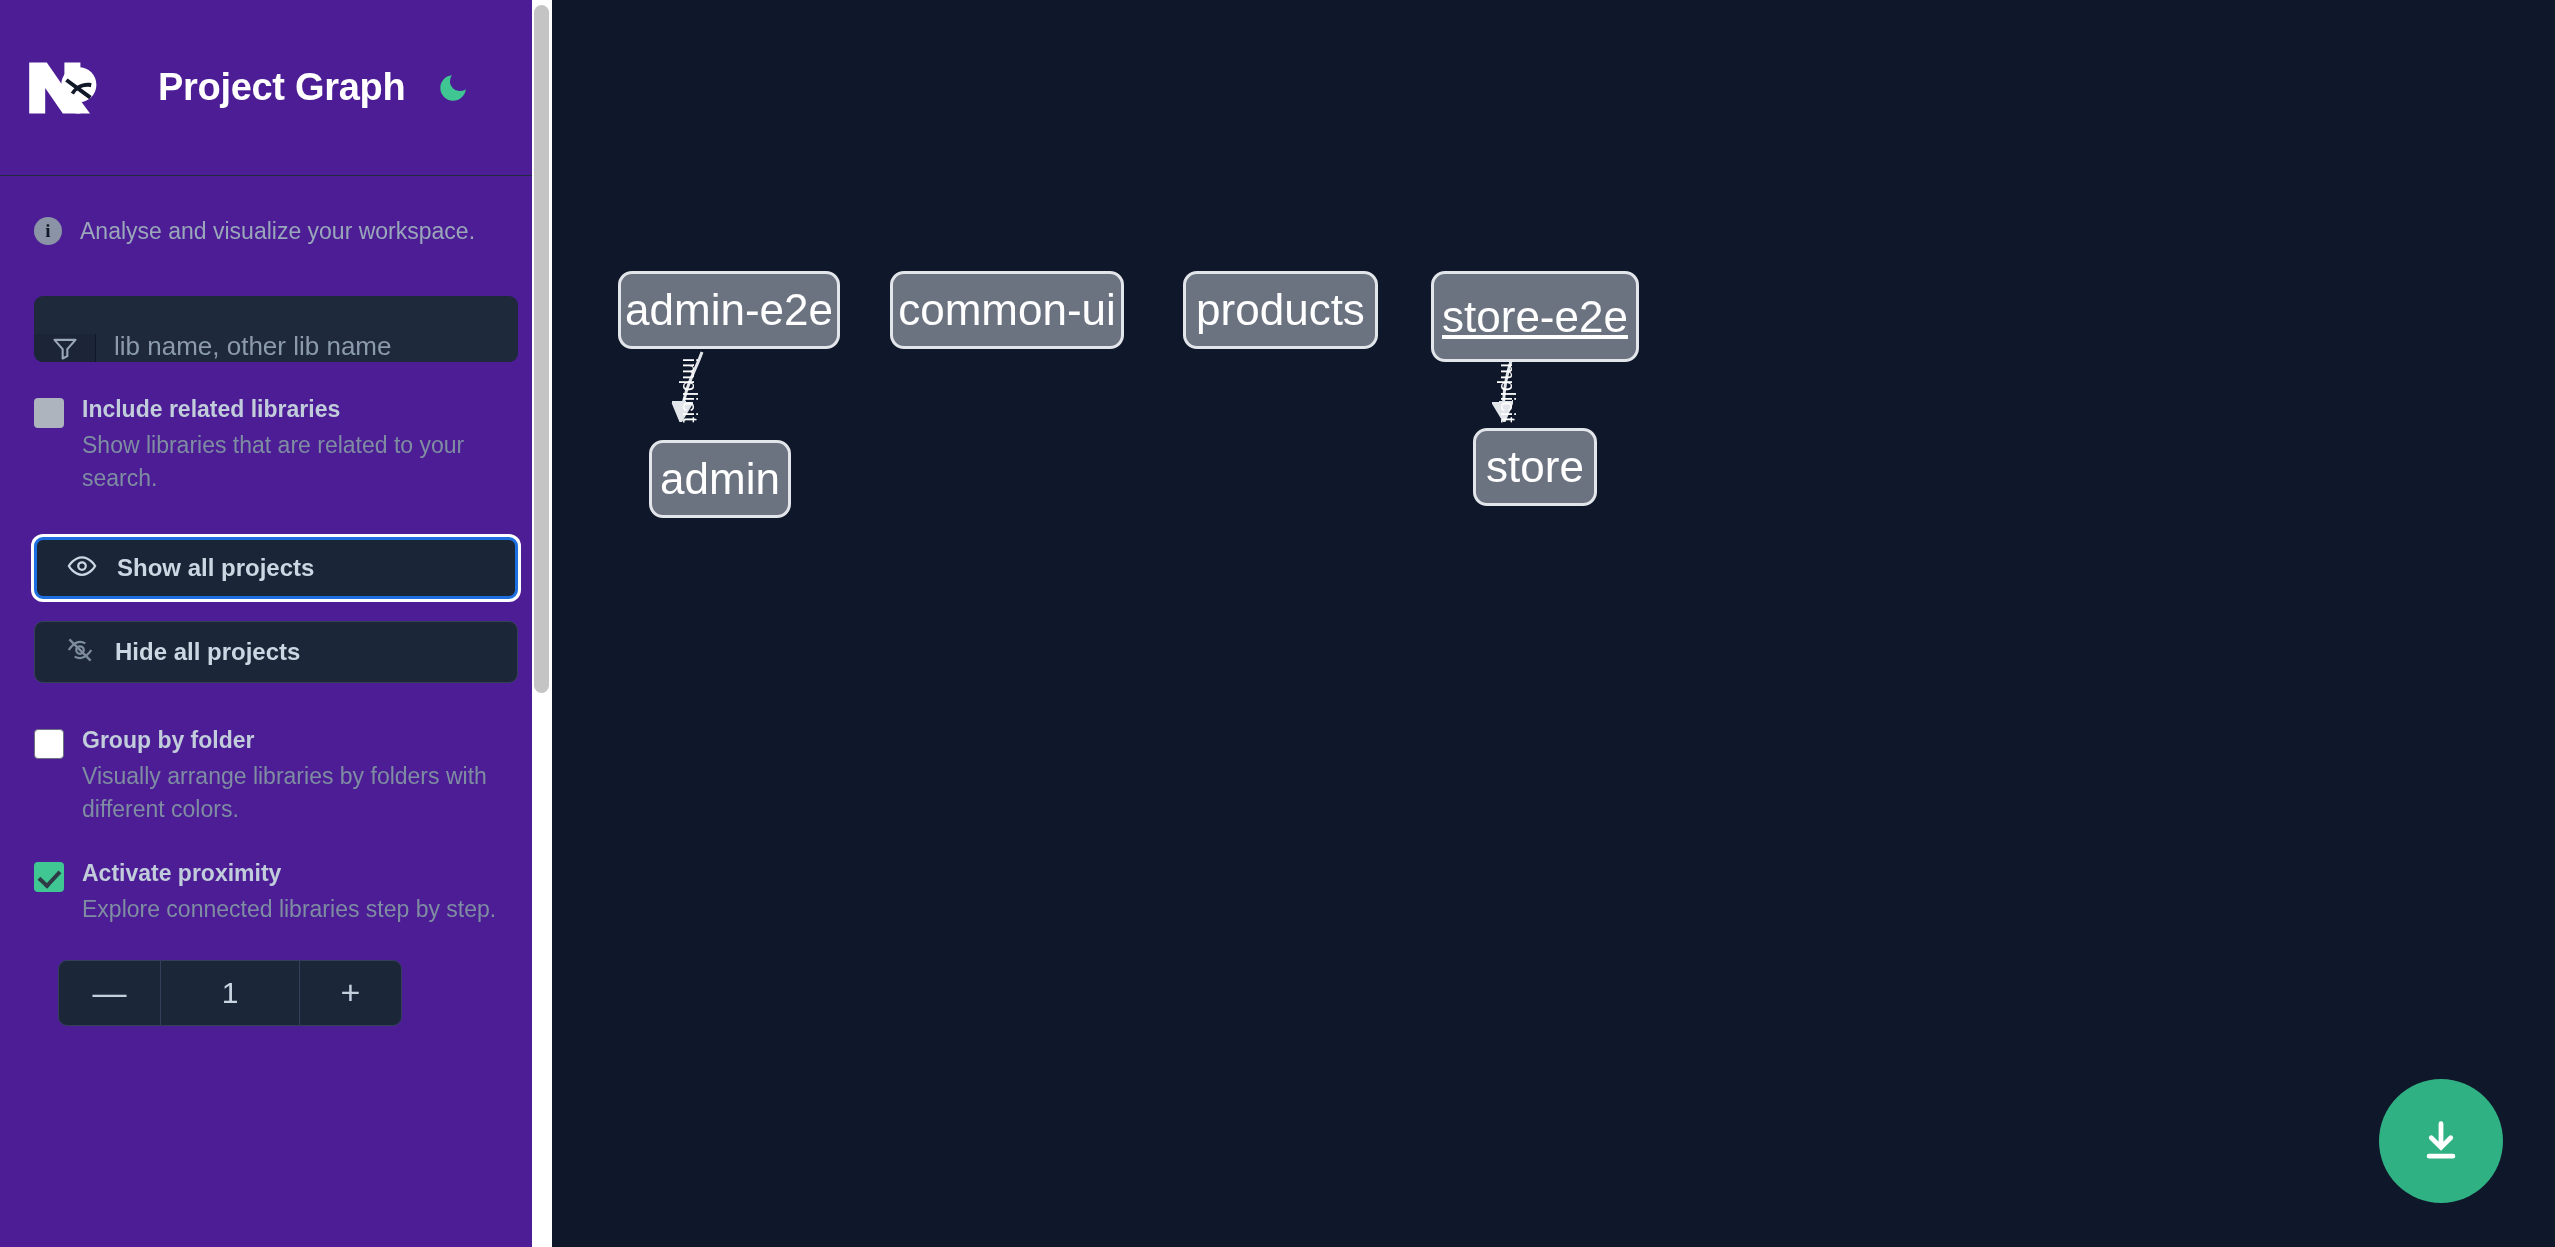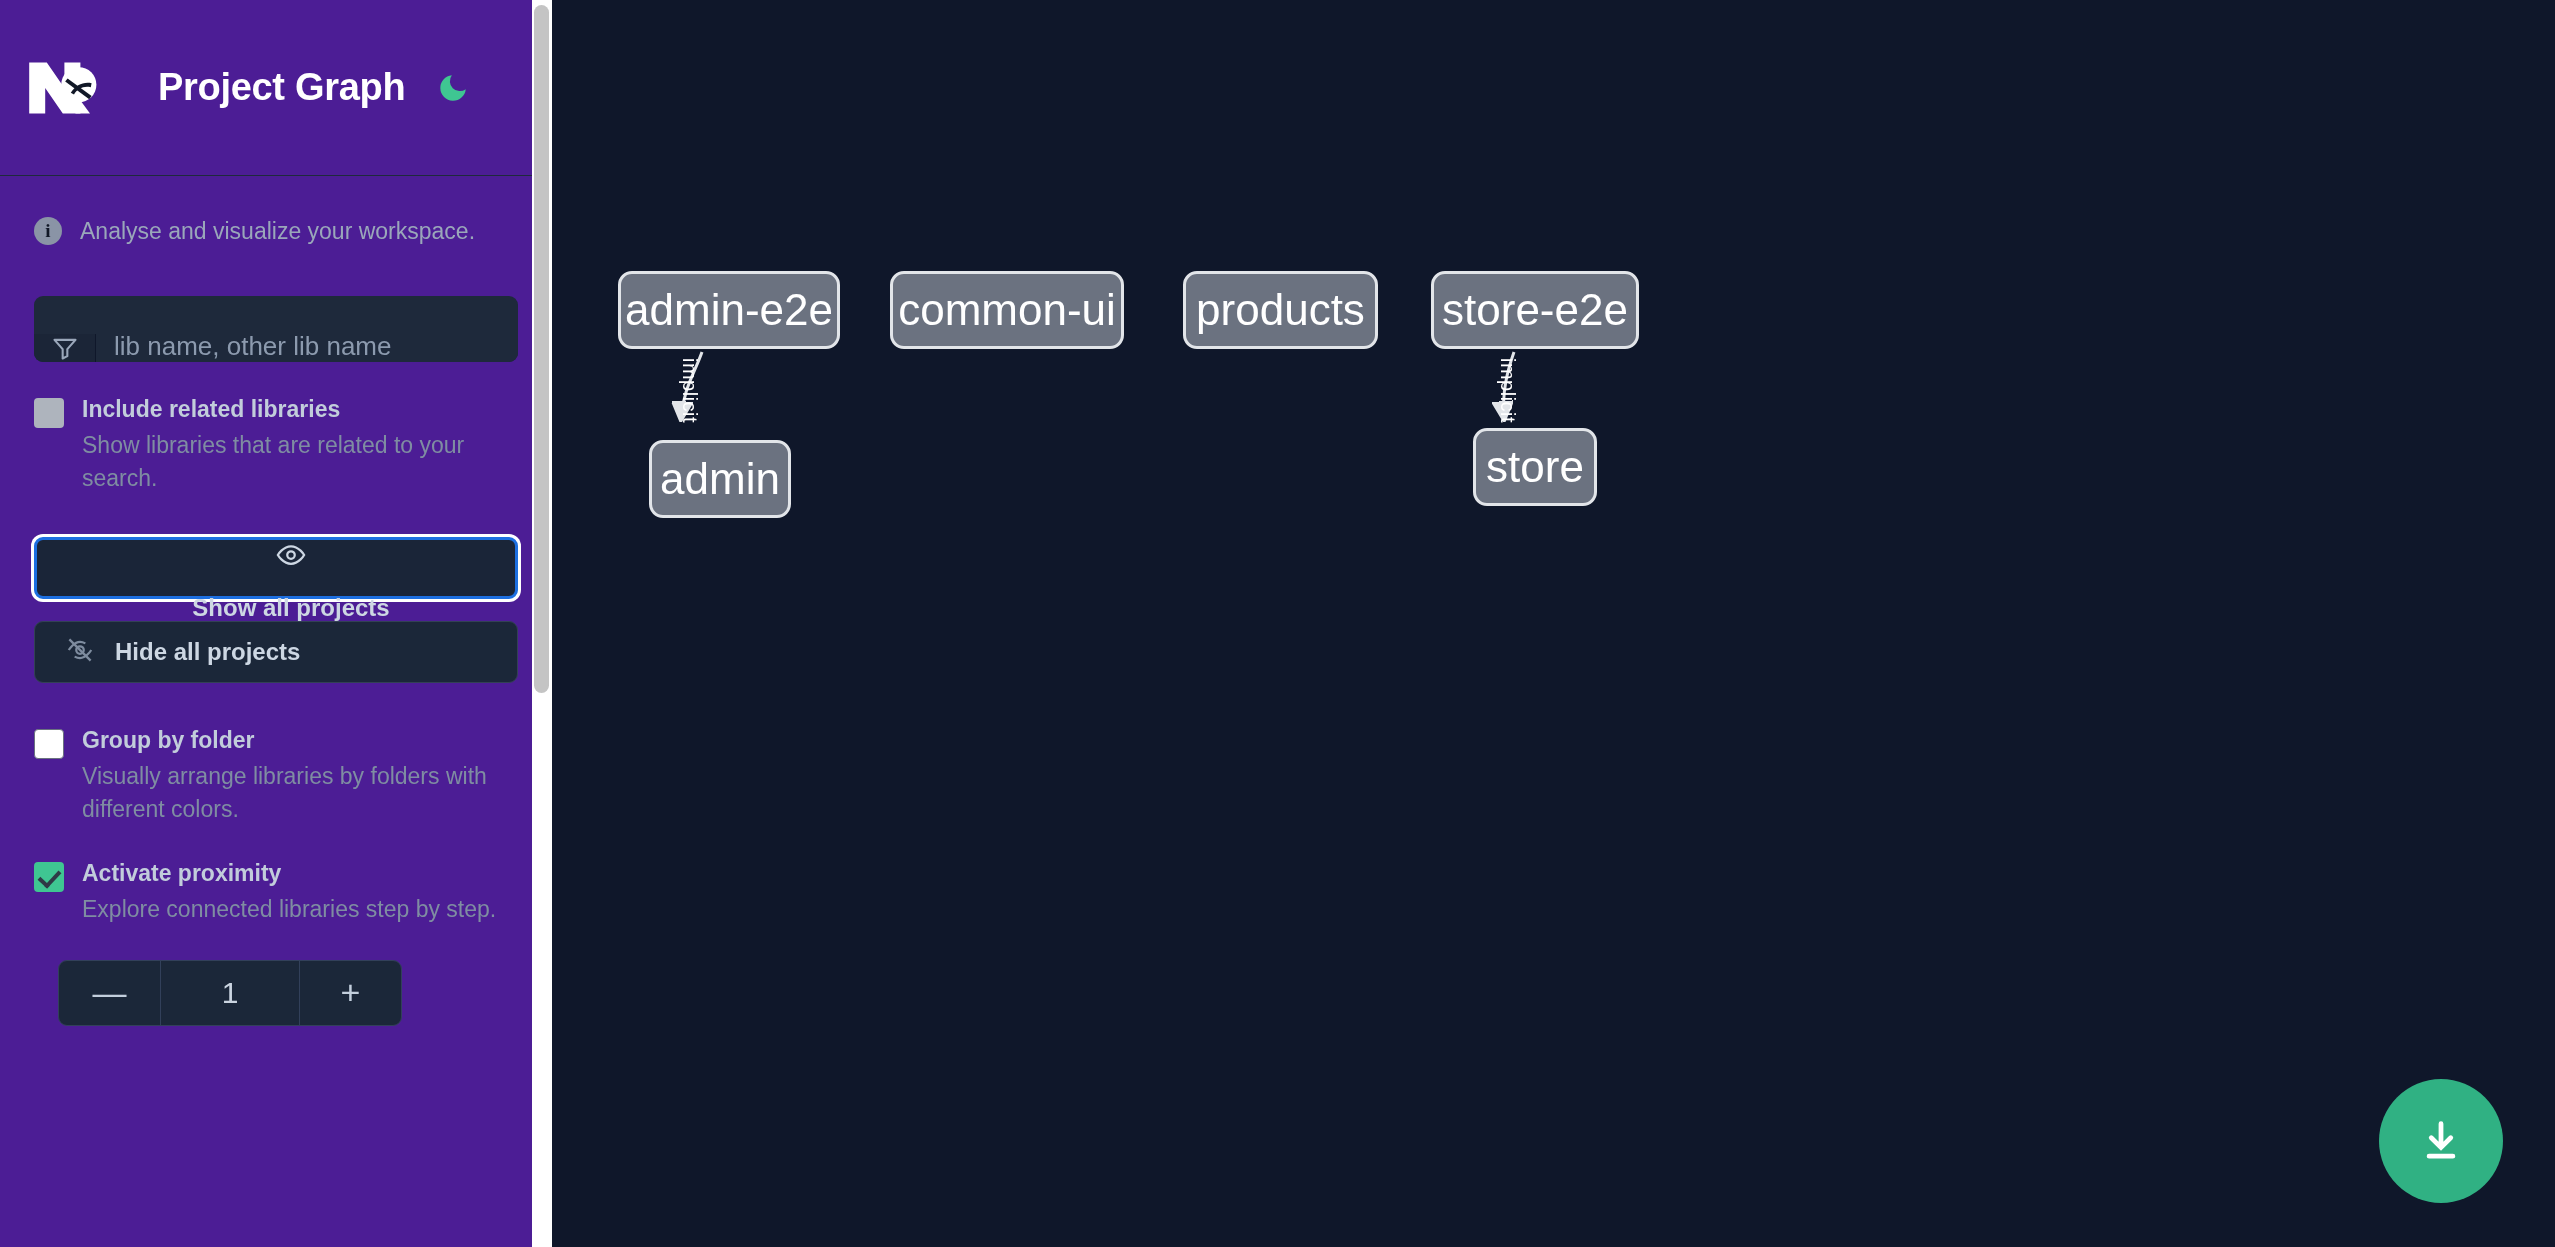--- a/index.html
+++ b/index.html
@@ -97,21 +97,21 @@
     padding-left: 30px;
     background: #1b2739; border: 1px solid #334155;
     border-radius: 9px; cursor: pointer;
   }
   .btn-label { font-size: 24px; font-weight: 700; color: #cdd7e3; }
   .btn.focused {
     border: 3px solid #1d6fe0;
     box-shadow: 0 0 0 3px #ffffff;
     background: #1a2538;
   }
-  #btn-show { margin-top: 42px; flex-direction: column; }
+  #btn-show { margin-top: 42px; }
 
   .stepper {
     display: flex; margin-top: 34px; height: 66px;
     width: 344px; margin-left: 24px;
     border: 1px solid #32405a; border-radius: 9px;
     background: #1b2739; overflow: hidden;
   }
   .step-btn {
     width: 102px; flex: 0 0 102px;
     display: flex; align-items: center; justify-content: center;
@@ -277,21 +277,21 @@
       <path d="M150 352 C143 372 131 390 129 418" fill="none" stroke="#e2e5e9" stroke-width="3" marker-end="url(#arrow)"></path>
       <path d="M962 352 C955 372 950 392 952 418" fill="none" stroke="#e2e5e9" stroke-width="3" marker-end="url(#arrow)"></path>
     </svg>
 
     <div class="edge-label" style="left:126px; top:358px">implicit</div>
     <div class="edge-label" style="left:944px; top:358px">implicit</div>
 
     <div class="node" style="left:66px;  top:271px; width:222px; height:78px;">admin-e2e</div>
     <div class="node" style="left:338px; top:271px; width:234px; height:78px;">common-ui</div>
     <div class="node" style="left:631px; top:271px; width:195px; height:78px;">products</div>
-    <div class="node" style="left:879px; top:271px; width:208px; height:78px;">store-e2e</div>
+    <div class="node" style="left:879px; top:271px; width:208px; height:91px;text-decoration:underline;">store-e2e</div>
     <div class="node" style="left:97px;  top:440px; width:142px; height:78px;">admin</div>
     <div class="node" style="left:921px; top:428px; width:124px; height:78px;">store</div>
 
     <div class="fab">
       <svg viewBox="0 0 24 24" width="52" height="52" aria-hidden="true">
         <path fill="none" stroke="#ffffff" stroke-width="2.2" stroke-linecap="round" d="M12 4v10M7.5 10.5L12 15l4.5-4.5M6.5 19h11"></path>
       </svg>
     </div>
   </main>
 </div>

